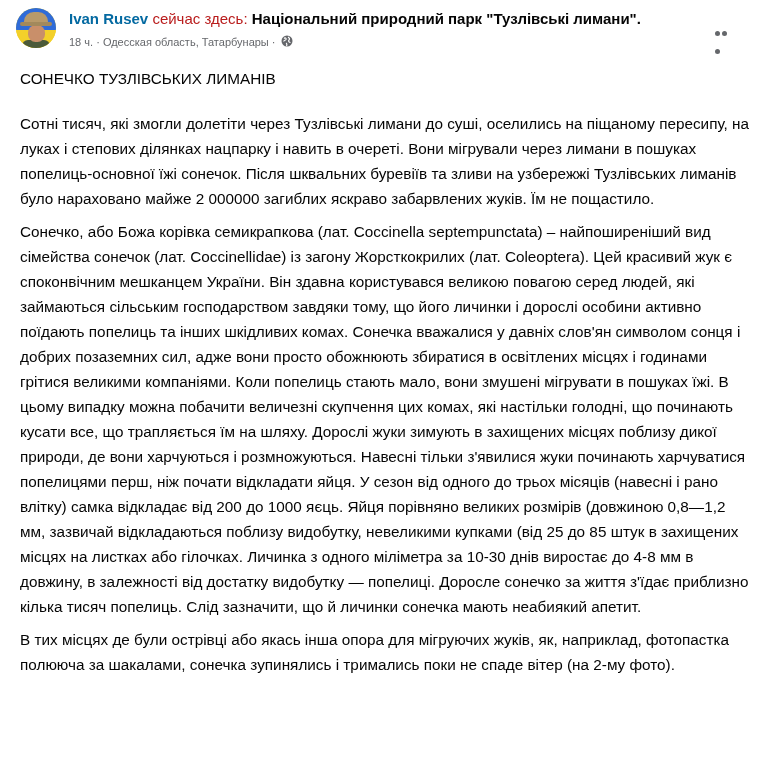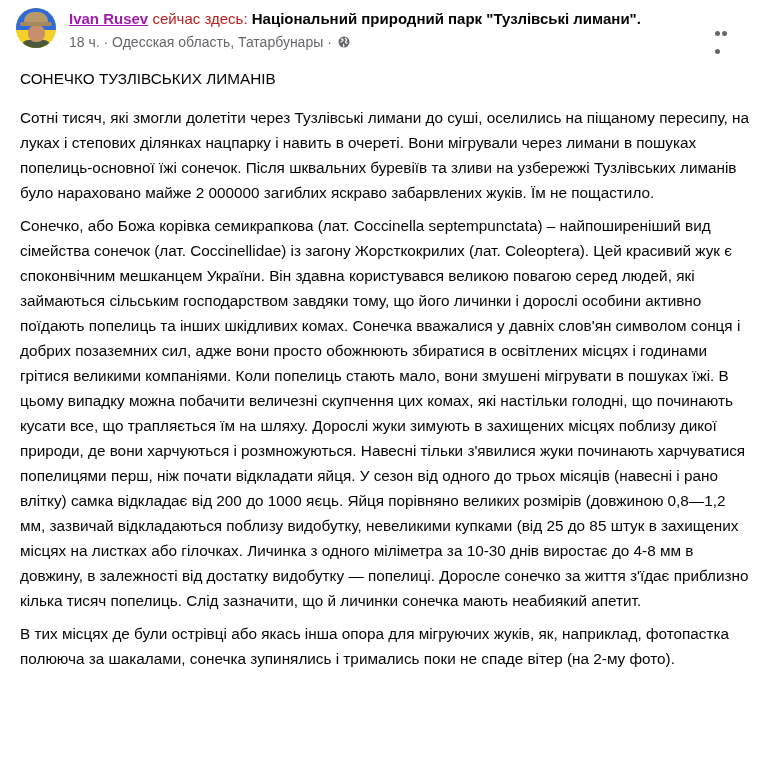--- a/index.html
+++ b/index.html
@@ -9,30 +9,30 @@
   .avatar { position:absolute; left:16px; top:8px; width:40px; height:40px; border-radius:50%;
             overflow:hidden; background:#f2d31b; }
   .avatar .sky { position:absolute; left:0; top:0; width:40px; height:22px; background:#2f6bd8; }
   .avatar .yellow { position:absolute; left:0; top:22px; width:40px; height:18px; background:#f3d02a; }
   .avatar .hat { position:absolute; left:8px; top:4px; width:24px; height:12px; background:#b89a6a;
                  border-radius:12px 12px 3px 3px; }
   .avatar .brim { position:absolute; left:4px; top:14px; width:32px; height:4px; background:#a3895c; border-radius:2px; }
   .avatar .face { position:absolute; left:12px; top:17px; width:17px; height:17px; background:#c98f6a; border-radius:45%; }
   .avatar .shirt { position:absolute; left:6px; top:32px; width:28px; height:10px; background:#4b5a3a; border-radius:6px 6px 0 0; }
   .title-line { position:absolute; left:69px; top:9px; font-size:15px; line-height:20px; white-space:nowrap; }
-  .title-line .name { font-weight:bold; color:#a21caf;text-decoration:underline; }
+  .title-line .name { font-weight:bold; color:#0369a1; }
   .title-line .action { color:#b91c1c; }
   .title-line .place { font-weight:bold; color:#050505; }
-  .meta-line { position:absolute; left:69px; top:33px; font-size:14px; line-height:18px; color:#65676b; white-space:nowrap; }
+  .meta-line { position:absolute; left:69px; top:33px; font-size:11px; line-height:18px; color:#65676b; white-space:nowrap; }
   .globe { display:inline-block; width:12px; height:12px; vertical-align:-1px; margin-left:2px; }
   .more { position:absolute; left:715px; top:22px; width:20px; height:6px; }
   .more span { display:inline-block; width:5px; height:5px; border-radius:50%; background:#65676b; margin-right:2px; }
   .post { position:absolute; left:20px; top:66px; width:730px; font-size:15.3px; line-height:25px; color:#050505; }
   .post p { margin:0 0 8px 0; }
-  .post .heading { margin-bottom:14px; }
+  .post .heading { margin-bottom:20px; }
 </style>
 </head>
 <body>
 
 <div class="header">
   <div class="avatar">
     <div class="sky"></div>
     <div class="yellow"></div>
     <div class="shirt"></div>
     <div class="face"></div>

